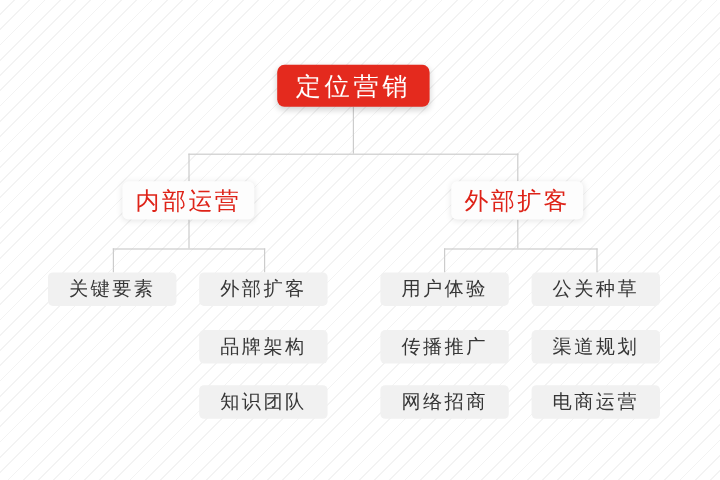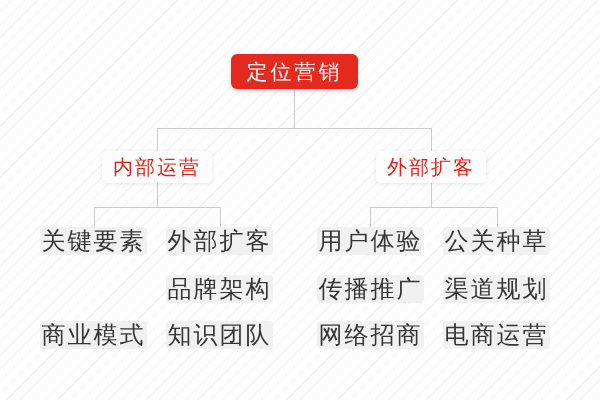--- a/index.html
+++ b/index.html
@@ -41,21 +41,21 @@
     font-size:20px;letter-spacing:2px;
     border-radius:5px;
     box-shadow:0 1px 5px rgba(0,0,0,0.10);
   }
   .branch-left{left:102px;}
   .branch-right{left:376px;}
   .leaf{
     width:107px;height:28px;
     background:var(--leaf-bg);
     color:var(--leaf-text);
-    font-size:24px;letter-spacing:2px;
+    font-size:16px;letter-spacing:2px;
     border-radius:4px;
   }
   .c1{left:40px;} .c2{left:166px;} .c3{left:317px;} .c4{left:443px;}
   .r1{top:227px;} .r2{top:275px;} .r3{top:321px;}
   .line{position:absolute;background:var(--line);}
   .v{width:1px;}
   .h{height:1px;}
 </style>
 </head>
 <body>
@@ -78,21 +78,20 @@
   <div class="line v" style="left:497px;top:207px;height:20px;"></div>
 
   <div class="node root-box">定位营销</div>
 
   <div class="node branch-box branch-left">内部运营</div>
   <div class="node branch-box branch-right">外部扩客</div>
 
   <div class="node leaf c1 r1">关键要素</div>
   <div class="node leaf c2 r1">外部扩客</div>
   <div class="node leaf c2 r2">品牌架构</div>
-  <div class="node leaf c1 r3">商业模式</div>
   <div class="node leaf c3 r1">用户体验</div>
 
   <div class="node leaf c2 r3">知识团队</div>
   <div class="node leaf c4 r1">公关种草</div>
   <div class="node leaf c3 r2">传播推广</div>
   <div class="node leaf c4 r2">渠道规划</div>
   <div class="node leaf c3 r3">网络招商</div>
   <div class="node leaf c4 r3">电商运营</div>
 
 </div>

